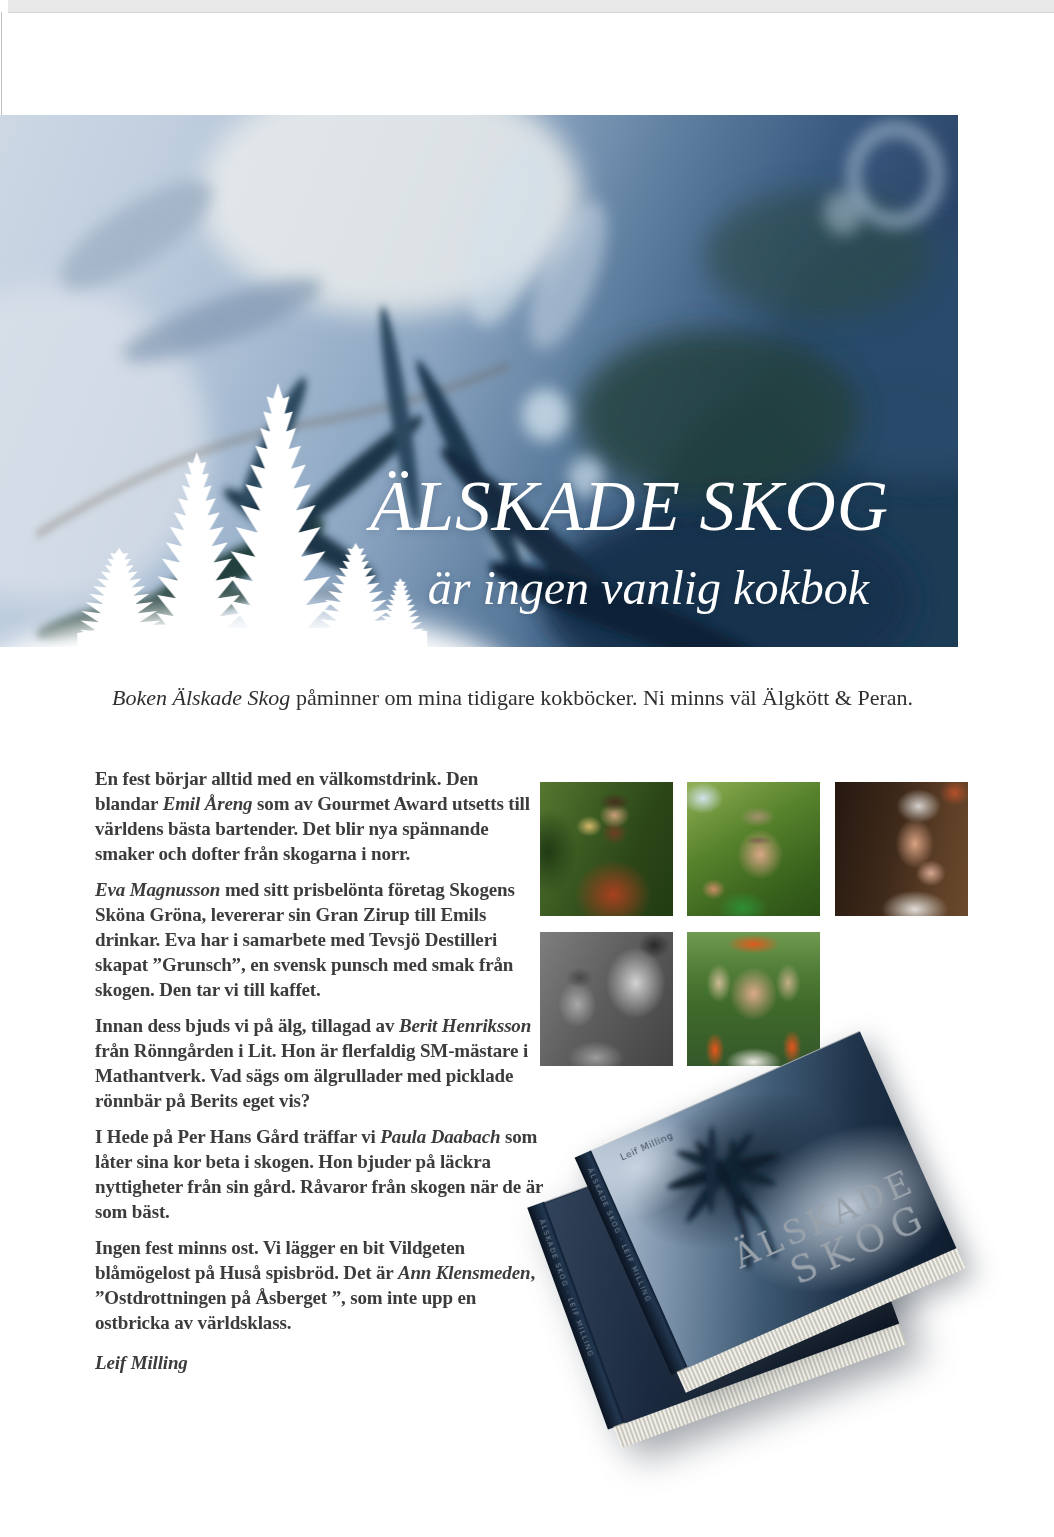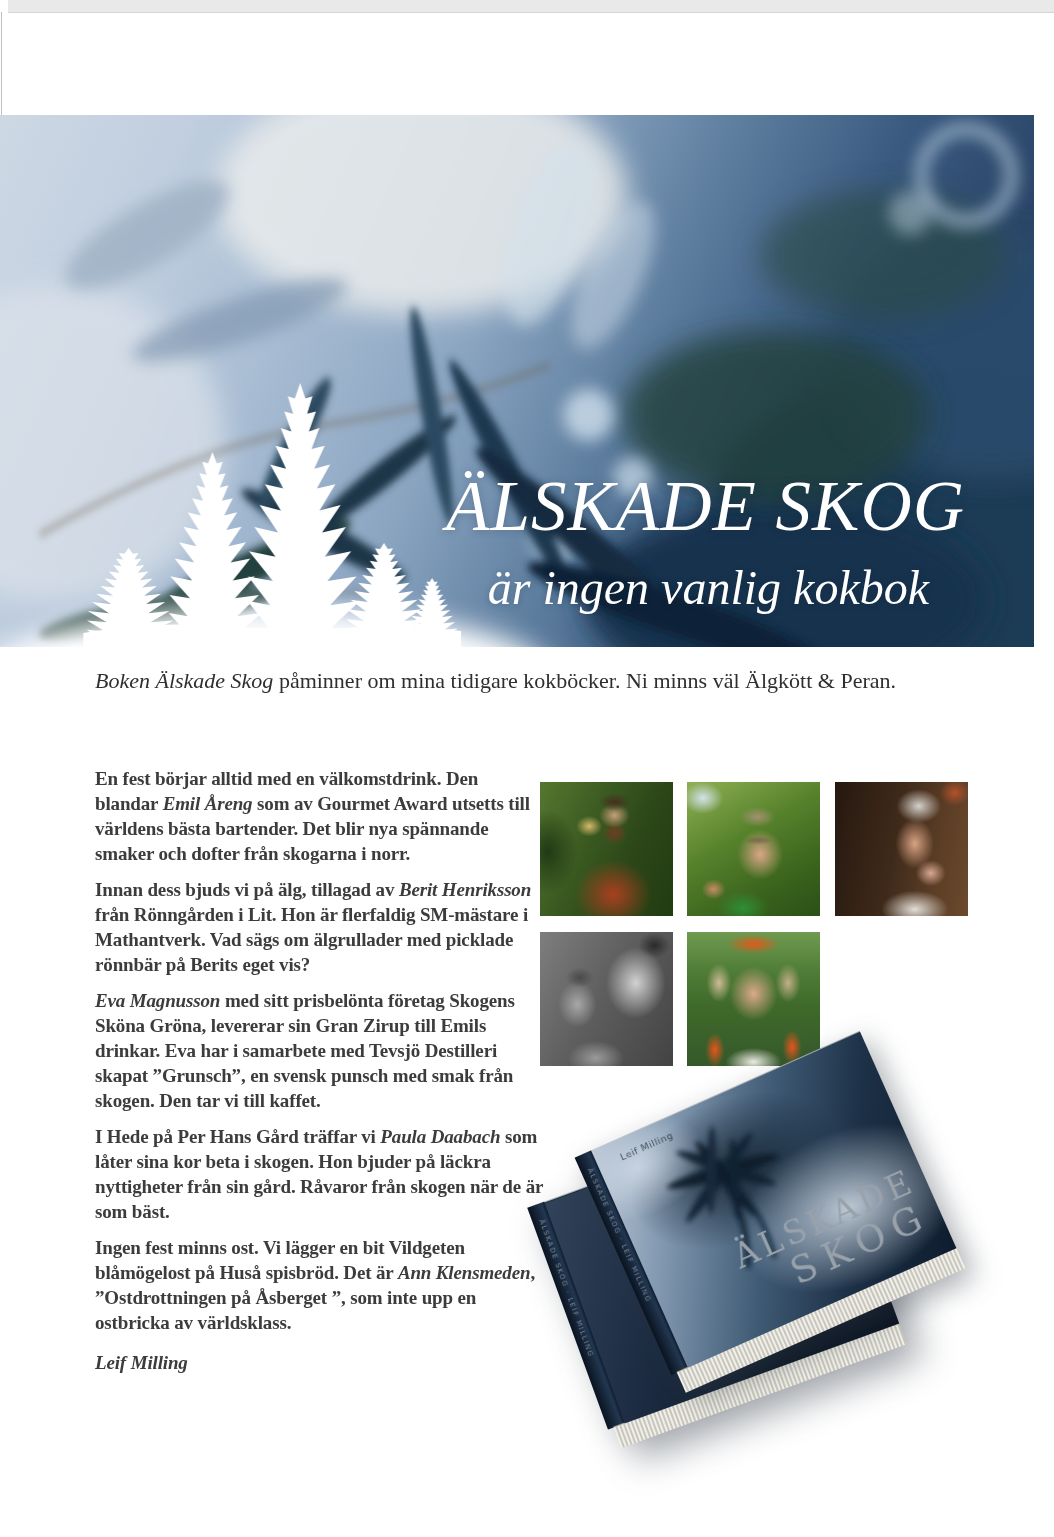--- a/index.html
+++ b/index.html
@@ -4,30 +4,30 @@
 <style>
   html,body{margin:0;padding:0;background:#ffffff;}
   .page{position:relative;width:1054px;height:1537px;background:#ffffff;overflow:hidden;
         font-family:"Liberation Serif",serif;color:#3c3c3c;}
 
   
   .top-strip{position:absolute;left:8px;top:0;right:0;height:12px;background:#e9e9ea;border-bottom:1px solid #d5d5d6;}
   .left-line{position:absolute;left:1px;top:12px;width:1px;height:235px;background:#9aa0a6;opacity:.65;}
 
   
-  .hero{position:absolute;left:0;top:115px;width:1034px;height:532px;overflow:hidden;background:#8ea7c2;}
+  .hero{position:absolute;left:0;top:115px;width:958px;height:532px;overflow:hidden;background:#8ea7c2;}
   .hero-art{position:absolute;left:0;top:0;width:100%;height:100%;display:block;}
   .hero-title{position:absolute;right:69px;top:356px;font-style:italic;font-size:71px;line-height:1;
               color:#ffffff;white-space:nowrap;letter-spacing:1px;text-shadow:0 1px 8px rgba(20,40,60,.25);}
-  .hero-subtitle{position:absolute;right:105px;top:449px;font-style:italic;font-size:48px;line-height:1;
+  .hero-subtitle{position:absolute;right:89px;top:449px;font-style:italic;font-size:48px;line-height:1;
               color:#ffffff;white-space:nowrap;text-shadow:0 1px 6px rgba(20,40,60,.25);}
 
   
   .intro{position:absolute;left:95px;top:664px;width:910px;font-size:22px;line-height:33px;color:#2f2f2f;}
-  .intro p{margin:0;}
+  .intro p{margin:17px;}
   .it{font-style:italic;}
 
   
   .article{position:absolute;left:95px;top:766px;width:450px;font-size:19px;line-height:25px;
            letter-spacing:-0.15px;color:#3c3c3c;font-weight:bold;}
   .article p{margin:0 0 11px 0;}
   .article .signature{margin-top:15px;}
 
   
   .photo{position:absolute;width:133px;height:134px;background-color:#6a6a6a;}
@@ -189,22 +189,22 @@
     <div class="hero-title">ÄLSKADE SKOG</div>
     <div class="hero-subtitle">är ingen vanlig kokbok</div>
   </div>
 
   <div class="intro">
     <p><span class="it">Boken Älskade Skog</span><span> påminner om mina tidigare kokböcker. Ni minns väl Älgkött &amp; Peran.</span></p>
   </div>
 
   <div class="article">
     <p><span>En fest börjar alltid med en välkomstdrink. Den blandar </span><span class="it">Emil Åreng</span><span> som av Gourmet Award utsetts till världens bästa bartender. Det blir nya spännande smaker och dofter från skogarna i norr.</span></p>
+    <p><span class="it">Eva Magnusson</span><span> med sitt prisbelönta företag Skogens Sköna Gröna, levererar sin Gran Zirup till Emils drinkar. Eva har i samarbete med Tevsjö Destilleri skapat ”Grunsch”, en svensk punsch med smak från skogen. Den tar vi till kaffet.</span></p>
     <p><span>Innan dess bjuds vi på älg, tillagad av </span><span class="it">Berit Henriksson</span><span> från Rönngården i Lit. Hon är flerfaldig SM-mästare i Mathantverk. Vad sägs om älgrullader med picklade rönnbär på Berits eget vis?</span></p>
-    <p><span class="it">Eva Magnusson</span><span> med sitt prisbelönta företag Skogens Sköna Gröna, levererar sin Gran Zirup till Emils drinkar. Eva har i samarbete med Tevsjö Destilleri skapat ”Grunsch”, en svensk punsch med smak från skogen. Den tar vi till kaffet.</span></p>
     <p><span>I Hede på Per Hans Gård träffar vi </span><span class="it">Paula Daabach</span><span> som låter sina kor beta i skogen. Hon bjuder på läckra nyttigheter från sin gård. Råvaror från skogen när de är som bäst.</span></p>
     <p><span>Ingen fest minns ost. Vi lägger en bit Vildgeten blåmögelost på Huså spisbröd. Det är </span><span class="it">Ann Klensmeden</span><span>, ”Ostdrottningen på Åsberget ”, som inte upp en ostbricka av världsklass.</span></p>
     <p class="signature it">Leif Milling</p>
   </div>
 
   <div class="photo photo-1" title="Bearded man in red shirt mixing a drink in a green forest"></div>
   <div class="photo photo-2" title="Smiling short-haired woman with glasses in green jacket among foliage"></div>
   <div class="photo photo-3" title="Elderly silver-haired woman resting her chin on her hand"></div>
   <div class="photo photo-4" title="Black-and-white photo of a woman nuzzling a cow"></div>
   <div class="photo photo-5" title="Smiling woman with orange headband and orange apron straps"></div>

